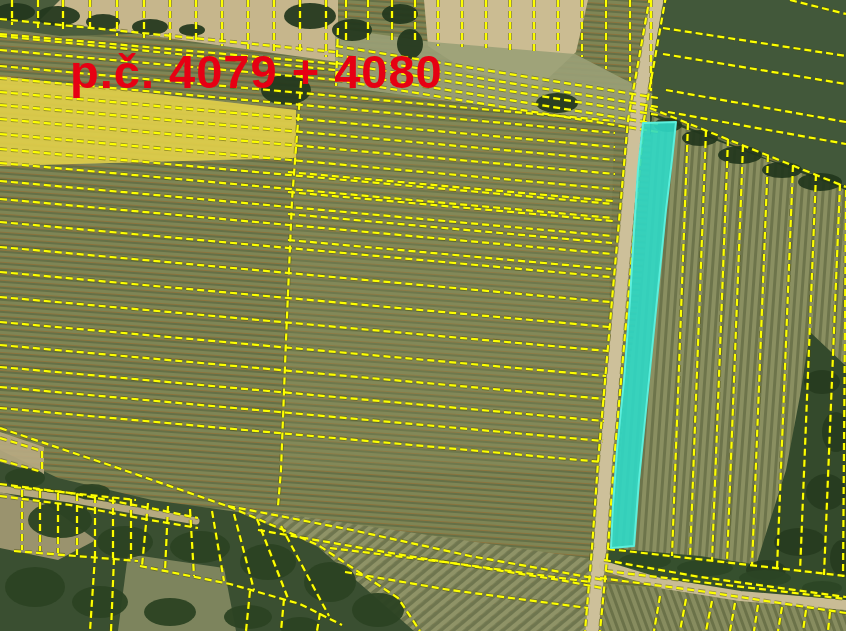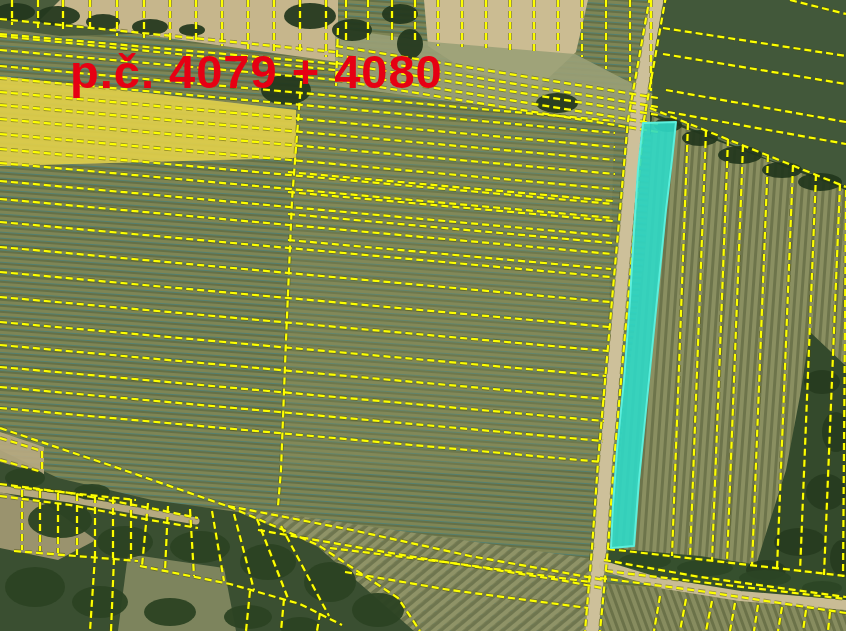--- a/index.html
+++ b/index.html
@@ -1,16 +1,16 @@
 <!DOCTYPE html>
 <html><head>
 <meta charset="utf-8">
 <style>
   html,body{margin:0;padding:0;background:#222;}
-  #frame{position:relative;width:846px;height:631px;overflow:hidden;background:#0ea5e9;}
+  #frame{position:relative;width:846px;height:631px;overflow:hidden;background:#f97316;}
   svg{display:block}
   text{font-family:"Liberation Sans", sans-serif;}
 </style>
 </head>
 <body>
 
 <div id="frame">
   <svg id="map-svg" width="846" height="631" viewBox="0 0 846 631" xmlns="http://www.w3.org/2000/svg">
     <defs>
       <pattern id="pat-rows-left" patternUnits="userSpaceOnUse" width="9" height="6" patternTransform="rotate(4)">

